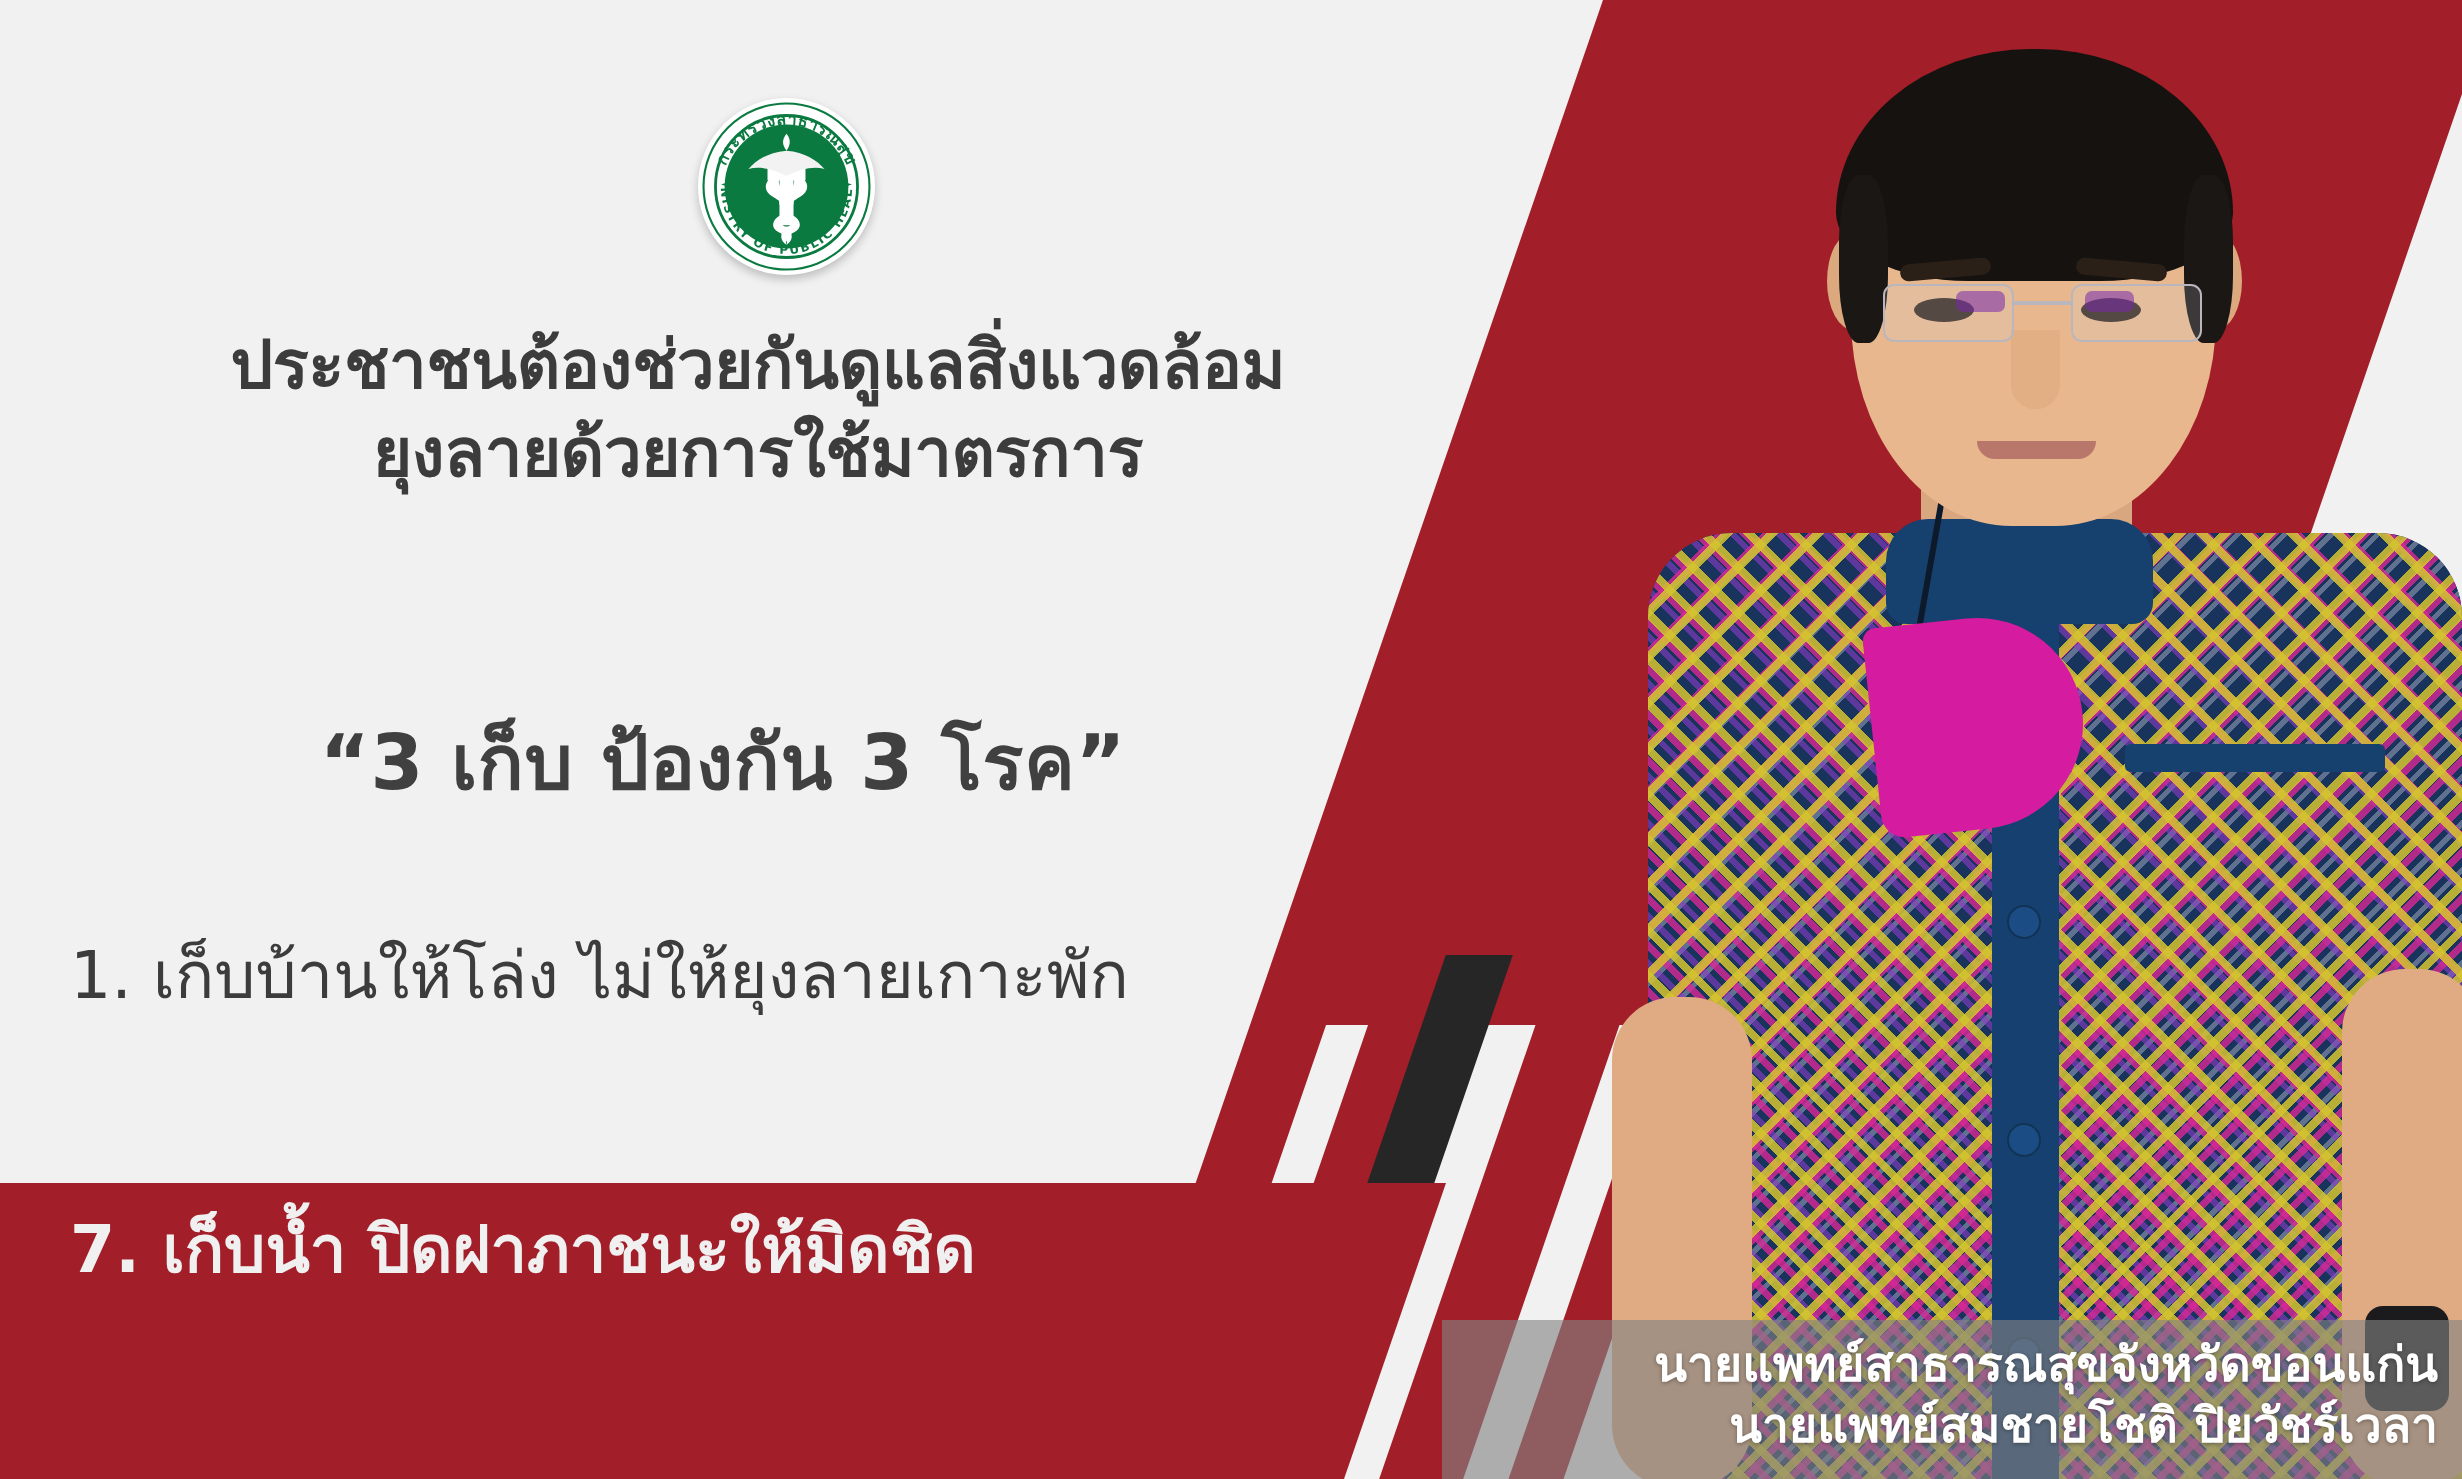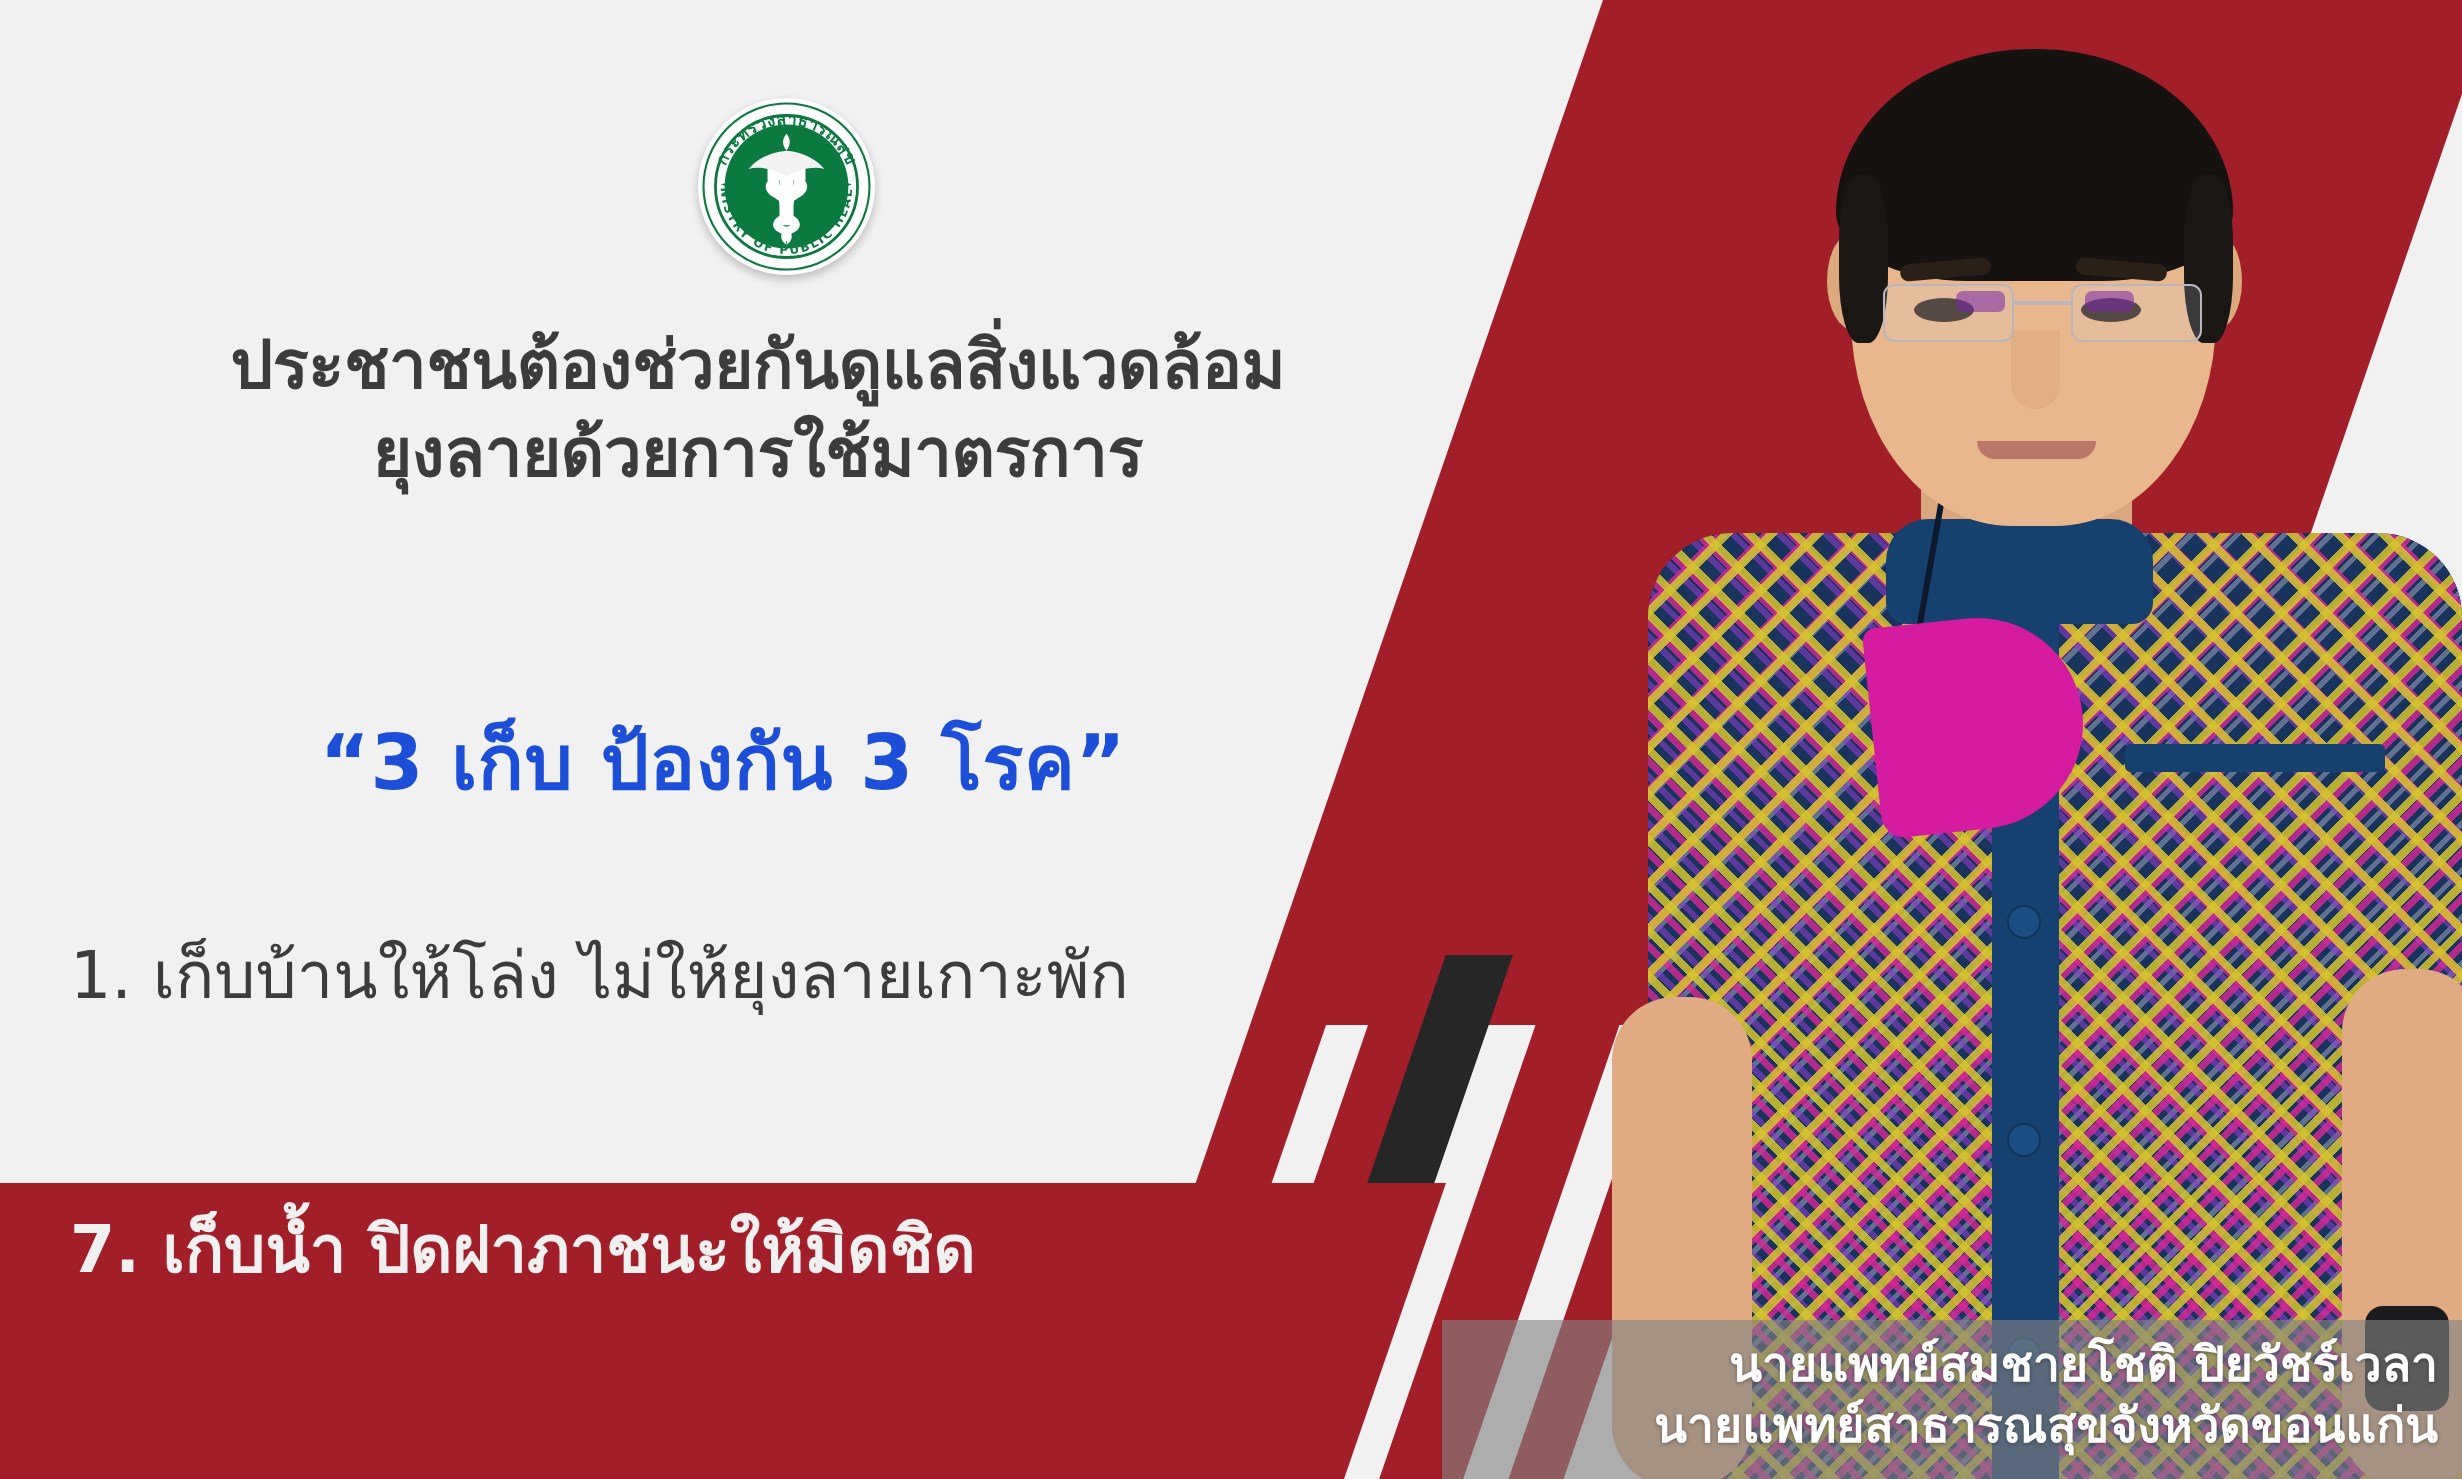--- a/index.html
+++ b/index.html
@@ -52,21 +52,21 @@
     font-size:67px;
     font-weight:700;
     line-height:1.32;
     letter-spacing:-0.4px;
   }
   .headline .ln{display:block;white-space:nowrap;}
 
   .slogan{
     position:absolute;left:0;top:702px;width:1446px;
     text-align:center;
-    color:#1d4ed8;
+    color:#404040;
     font-size:76px;
     font-weight:700;
     letter-spacing:0.7px;
     white-space:nowrap;
   }
 
   .list{
     position:absolute;left:70px;top:927px;width:1439px;
     color:#3c3c3c;
   }
@@ -295,18 +295,18 @@
   <div class="slogan">“3 เก็บ ป้องกัน 3 โรค”</div>
 
   <div class="list">
     <div class="list-item">1. เก็บบ้านให้โล่ง ไม่ให้ยุงลายเกาะพัก</div>
   </div>
 
   <div class="redbar"></div>
   <div class="redbar-text">7. เก็บน้ำ ปิดฝาภาชนะให้มิดชิด</div>
 
   <div class="caption">
+    <div class="caption-line">นายแพทย์สาธารณสุขจังหวัดขอนแก่น</div>
     <div class="caption-line">นายแพทย์สมชายโชติ ปิยวัชร์เวลา</div>
-    <div class="caption-line">นายแพทย์สาธารณสุขจังหวัดขอนแก่น</div>
   </div>
 
 </div>
 
 
 </body></html>

